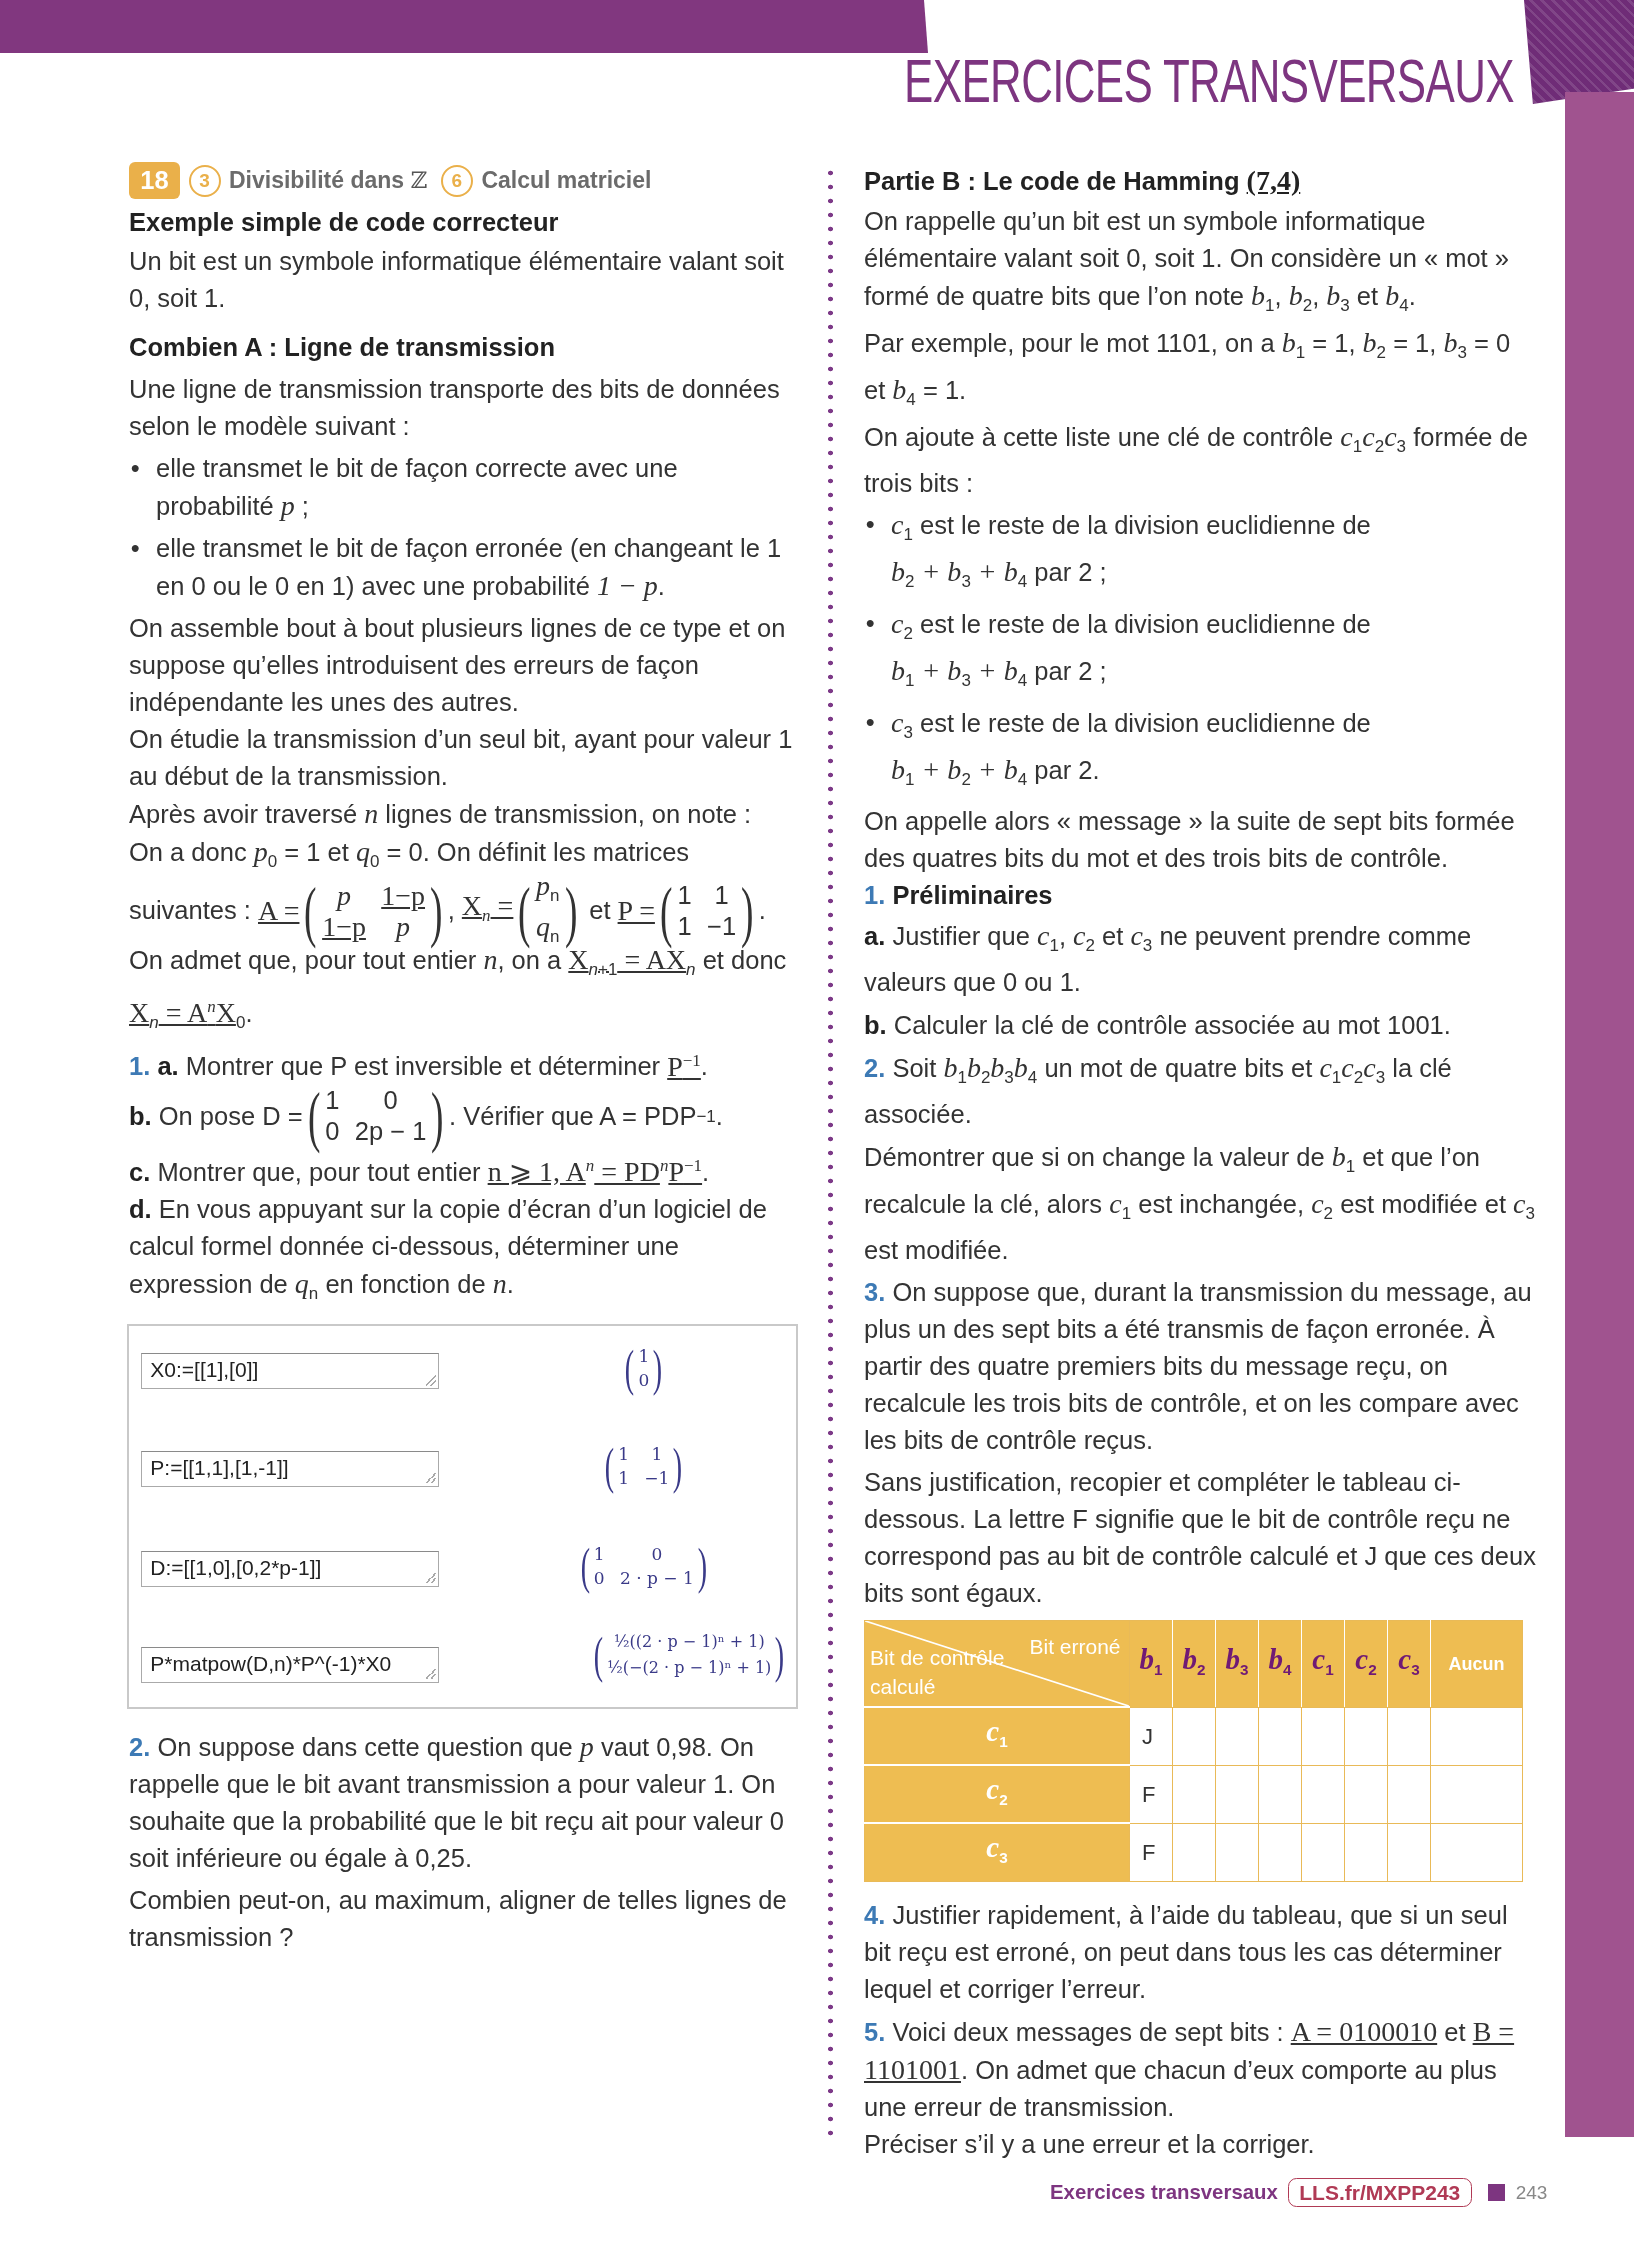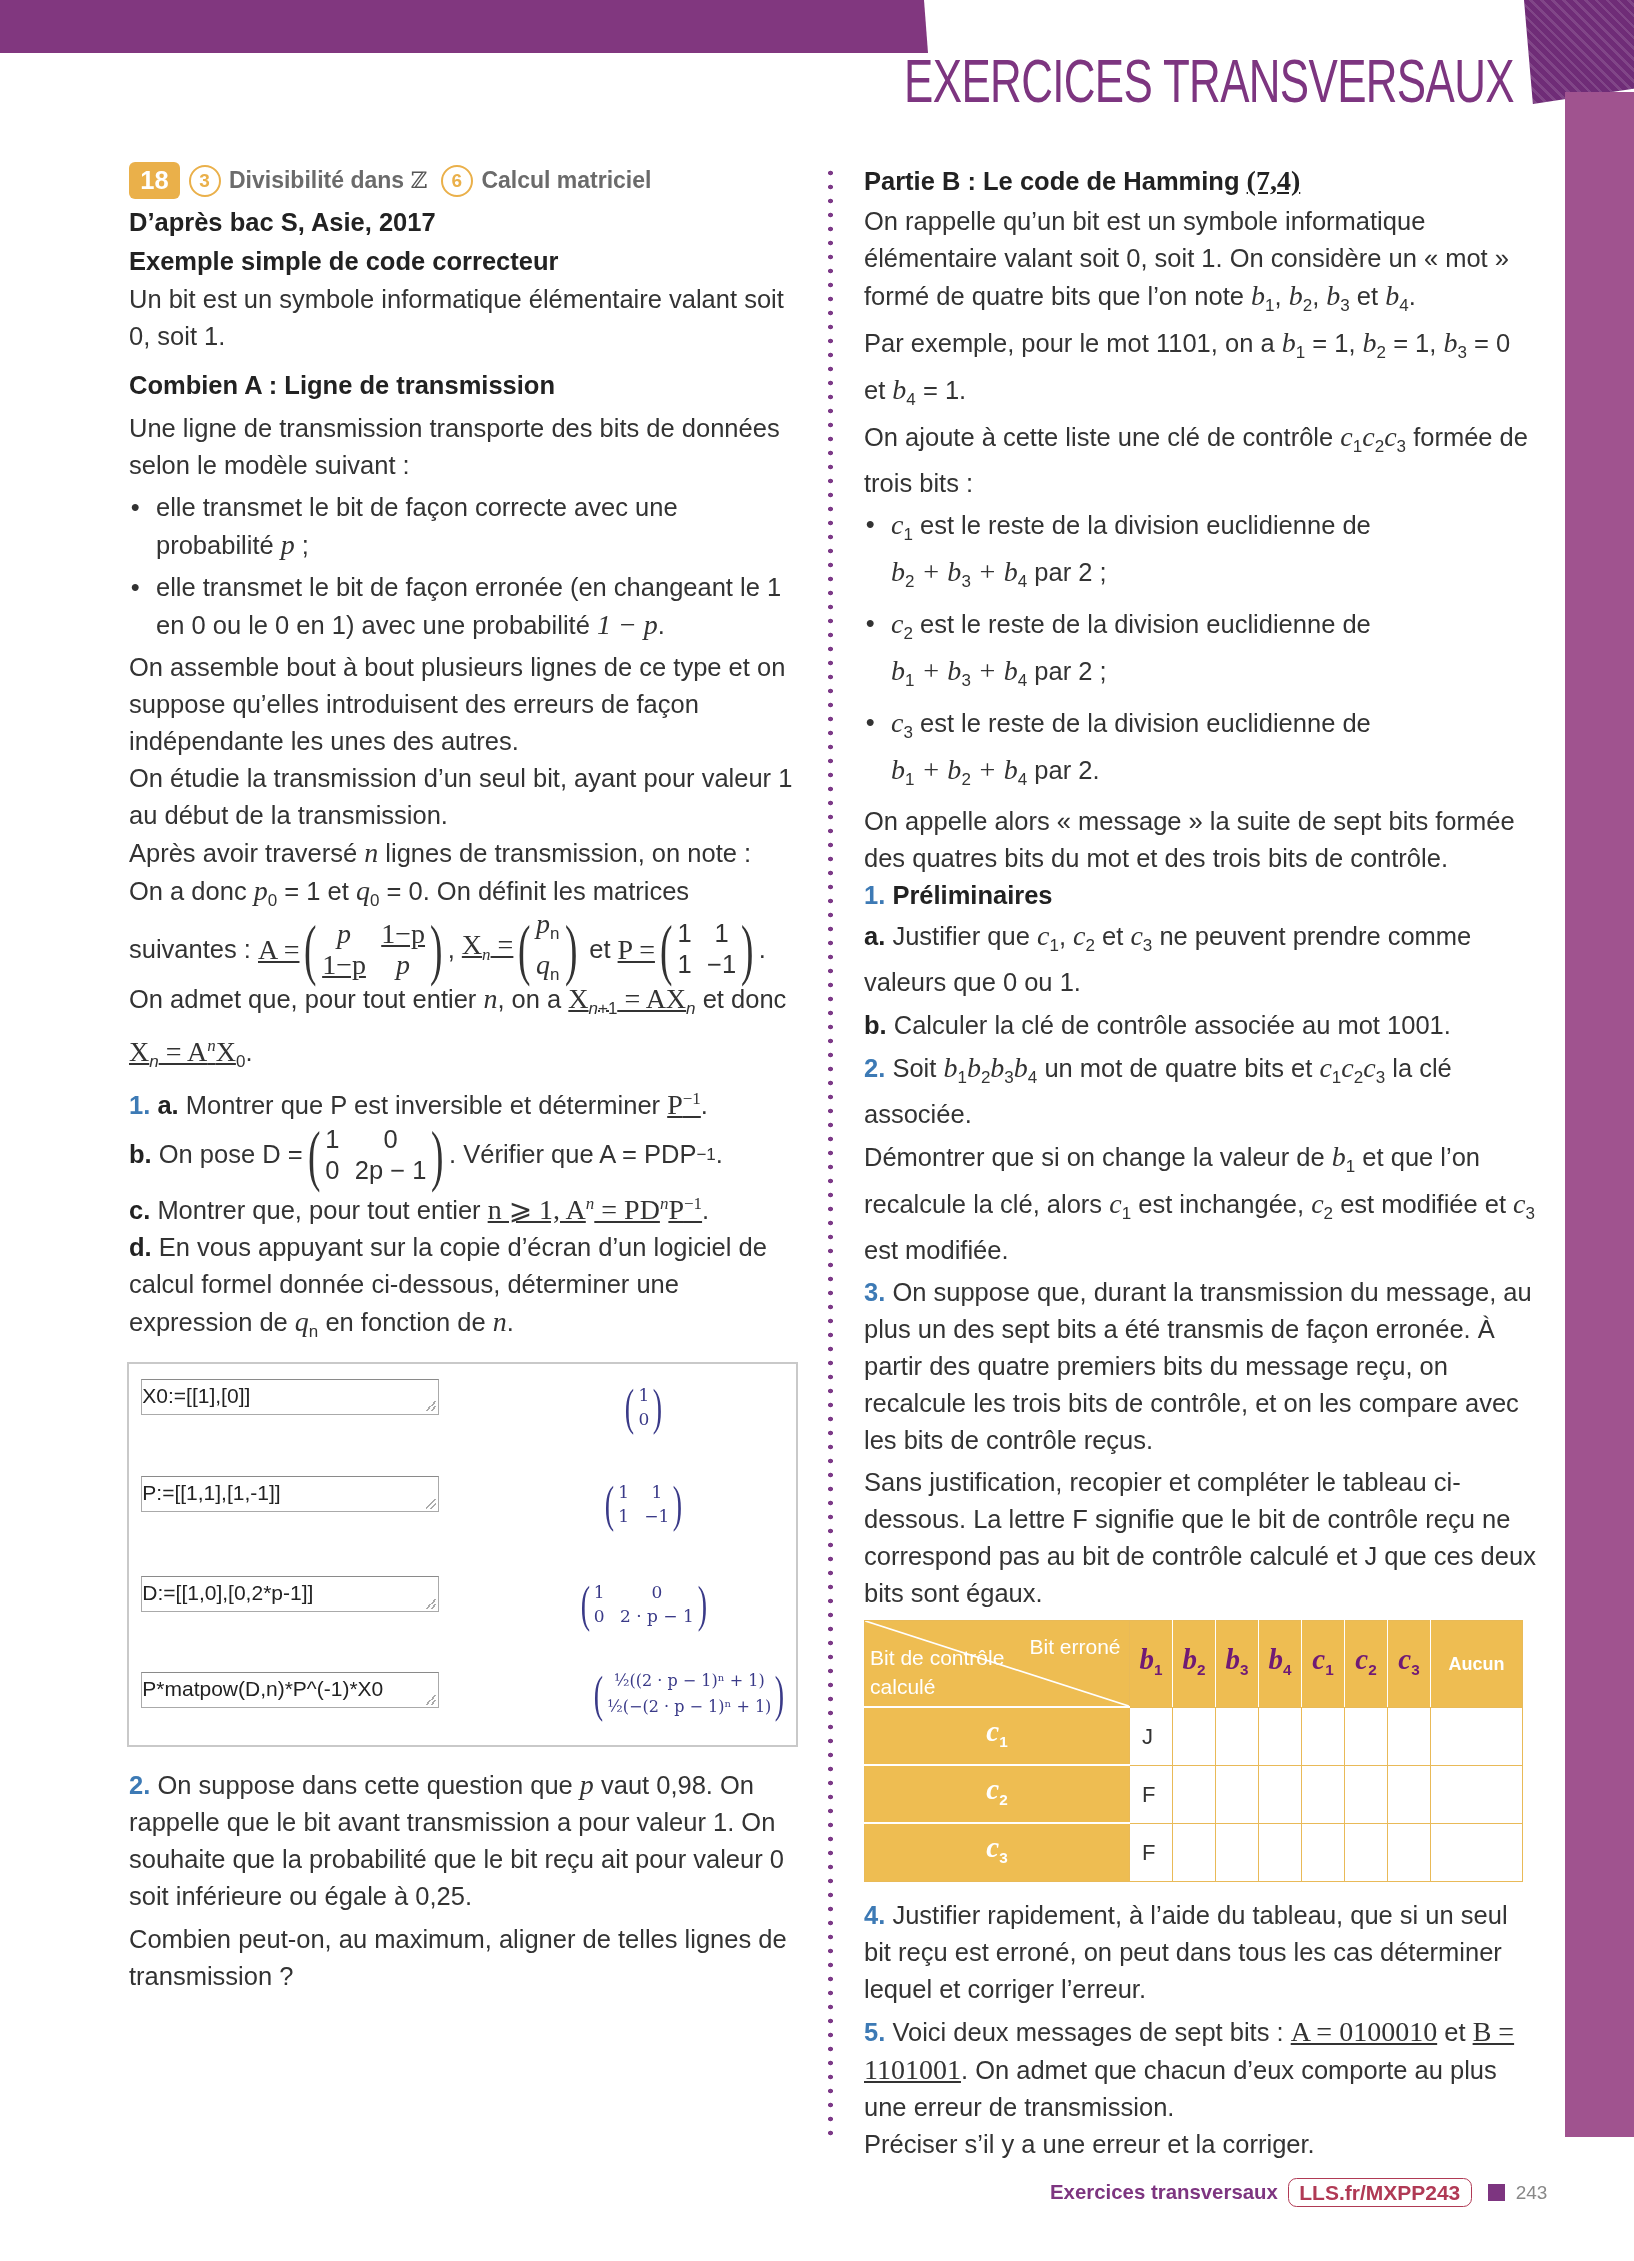--- a/index.html
+++ b/index.html
@@ -36,21 +36,21 @@
   ul.bul { list-style: none; margin-bottom: 5.1px; }
   ul.bul li { position: relative; padding-left: 27px; margin-bottom: 5.1px; }
   ul.bul li::before { content: "•"; position: absolute; left: 1.7px; top: 0; }
 
   .mat { display: inline-flex; align-items: center; vertical-align: middle; }
   .paren { font-family: "Liberation Serif", serif; font-size: 68px; line-height: 68px; font-weight: 100; transform: scaleX(0.55); color: #333; }
   .mgrid { display: grid; column-gap: 15.3px; row-gap: 0; line-height: 31px; text-align: center; }
 
   .cas-box { border: 2.6px solid #c9c9c9; width: 671px; height: 385px; margin: 12px 0 19px -1.7px; position: relative; background: #fff; }
   .cas-row { position: absolute; left: 12px; width: 647px; height: 77px; }
-  .cas-input { position: absolute; left: 0; top: 6px; width: 298px; height: 36px; border: 1.7px solid #aaa; border-top-color: #8a8a8a; background: #fff; font-family: "Liberation Sans", sans-serif; font-size: 21px; line-height: 32px; padding-left: 0; color: #222; }
+  .cas-input { position: absolute; left: 0; top: 19px; width: 298px; height: 36px; border: 1.7px solid #aaa; border-top-color: #8a8a8a; background: #fff; font-family: "Liberation Sans", sans-serif; font-size: 21px; line-height: 32px; padding-left: 8px; color: #222; }
   .cas-input::after { content: ""; position: absolute; right: 2.6px; bottom: 2.6px; width: 10.2px; height: 10.2px; background: linear-gradient(135deg, transparent 45%, #aaa 45% 55%, transparent 55% 70%, #aaa 70% 80%, transparent 80%); }
   .cas-out { position: absolute; right: 0; width: 289px; display: flex; justify-content: center; color: #3a3a88; font-family: "DejaVu Serif", serif; font-size: 17px; }
   .cas-out .paren { color: #3a3a88; font-size: 51px; }
 
   .tbl { border-collapse: collapse; margin-top: 8.5px; margin-bottom: 15.3px; }
   .tbl td, .tbl th { border: 1.7px solid #e9ba58; }
   .tbl .hd { background: #eebd52; color: #fff; }
   .tbl .body-cell { background: #fff; width: 43px; height: 58px; font-size: 22px; color: #333; text-align: left; padding-left: 12px; }
   .tbl th.colhd { width: 43px; height: 85px; font-family: "Liberation Serif", serif; font-style: italic; font-weight: bold; font-size: 29px; color: #701a75; border-left-color: #fff; border-right-color: #fff; text-align: center; }
   .tbl th.colhd sub { font-size: 15.3px; font-weight: bold; font-style: normal; }
@@ -79,21 +79,20 @@
 <div class="divider"></div>
 
 <div class="col col-left">
   <div class="badge-row">
     <span class="ex-num">18</span>
     <span class="circle">3</span>
     <span><span>Divisibilité dans</span> <span class="dbl">ℤ</span></span>
     <span class="circle" style="margin-left:5.1px">6</span>
     <span>Calcul matriciel</span>
   </div>
-  <p class="b" style="margin-bottom:1.7px">D’après bac S, Asie, 2017</p>
   <p class="b" style="margin-bottom:1.7px">Exemple simple de code correcteur</p>
   <p style="margin-bottom:12px">Un bit est un symbole informatique élémentaire valant soit 0, soit 1.</p>
 
   <p class="b">Combien A : Ligne de transmission</p>
   <p>Une ligne de transmission transporte des bits de données selon le modèle suivant :</p>
   <ul class="bul">
     <li><span>elle transmet le bit de façon correcte avec une probabilité</span> <span class="m">p</span><span> ;</span></li>
     <li><span>elle transmet le bit de façon erronée (en changeant le 1 en 0 ou le 0 en 1) avec une probabilité</span> <span class="m">1 − p</span><span>.</span></li>
   </ul>
   <p style="margin-bottom:0">On assemble bout à bout plusieurs lignes de ce type et on suppose qu’elles introduisent des erreurs de façon indépendante les unes des autres.</p>

